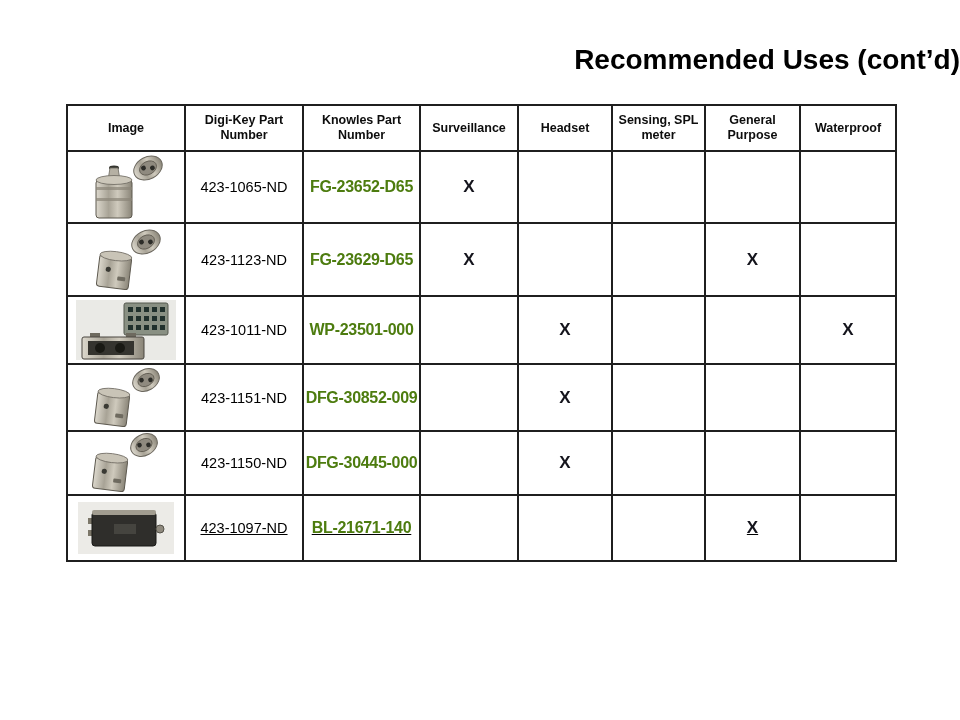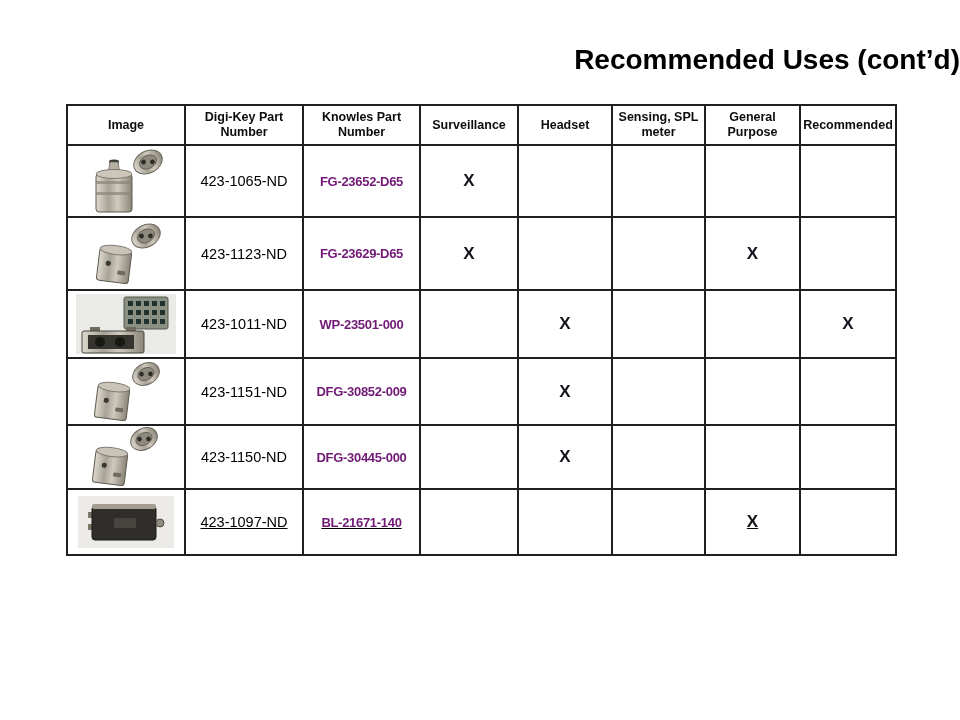--- a/index.html
+++ b/index.html
@@ -12,32 +12,32 @@
     text-align:right;font-size:28px;font-weight:700;letter-spacing:0px;color:#000;
   }
   table.uses{
     position:absolute;left:66px;top:104px;width:829px;
     border-collapse:collapse;table-layout:fixed;
   }
   table.uses th, table.uses td{
     border:2px solid #1f1f1f;padding:0;vertical-align:middle;text-align:center;
     overflow:hidden;background:#ffffff;
   }
-  table.uses thead tr{height:40px;}
+  table.uses thead tr{height:46px;}
   table.uses tbody tr:nth-child(1){height:72px;}
   table.uses tbody tr:nth-child(2){height:73px;}
   table.uses tbody tr:nth-child(3){height:68px;}
   table.uses tbody tr:nth-child(4){height:67px;padding-left:39px;}
   table.uses tbody tr:nth-child(5){height:60px;}
   table.uses tbody tr:nth-child(6){height:66px;text-decoration:underline;}
   table.uses tbody tr:nth-child(7){height:83px;}
   table.uses tbody tr:nth-child(8){height:65px;}
   th.hdr{font-size:12.5px;font-weight:700;line-height:1.18;padding:2px 3px;color:#0d0d0d;}
   td.c-dk{font-size:14.5px;color:#000;}
-  td.c-kn{font-size:13px;font-weight:700;color:#701a75;letter-spacing:-0.3px;}
+  td.c-kn{font-size:16px;font-weight:700;color:#4d7c0f;letter-spacing:-0.3px;}
   td.c-x{font-size:17px;font-weight:700;color:#14141c;}
   td.c-img svg{display:block;margin:0 auto;}
   .hidden-defs{position:absolute;width:0;height:0;overflow:hidden;}
 </style>
 </head>
 <body>
 
 <svg class="hidden-defs" aria-hidden="true">
   <defs>
     <linearGradient id="gMetalH" x1="0" y1="0" x2="1" y2="0">
@@ -70,21 +70,21 @@
     </colgroup>
     <thead>
       <tr>
         <th class="hdr">Image</th>
         <th class="hdr">Digi-Key Part Number</th>
         <th class="hdr">Knowles Part Number</th>
         <th class="hdr">Surveillance</th>
         <th class="hdr">Headset</th>
         <th class="hdr">Sensing, SPL meter</th>
         <th class="hdr">General Purpose</th>
-        <th class="hdr">Recommended</th>
+        <th class="hdr">Waterproof</th>
       </tr>
     </thead>
     <tbody>
 
       <tr>
         <td class="c-img">
           <svg width="104" height="66" viewBox="0 0 104 66">
             <g transform="rotate(-28 74 14)">
               <ellipse cx="74" cy="14" rx="15" ry="11" fill="url(#gMetalH)" stroke="#6b675e"></ellipse>
               <ellipse cx="74" cy="14" rx="9" ry="6.5" fill="#8f8a7f" stroke="#5d594f" stroke-width="0.8"></ellipse>

